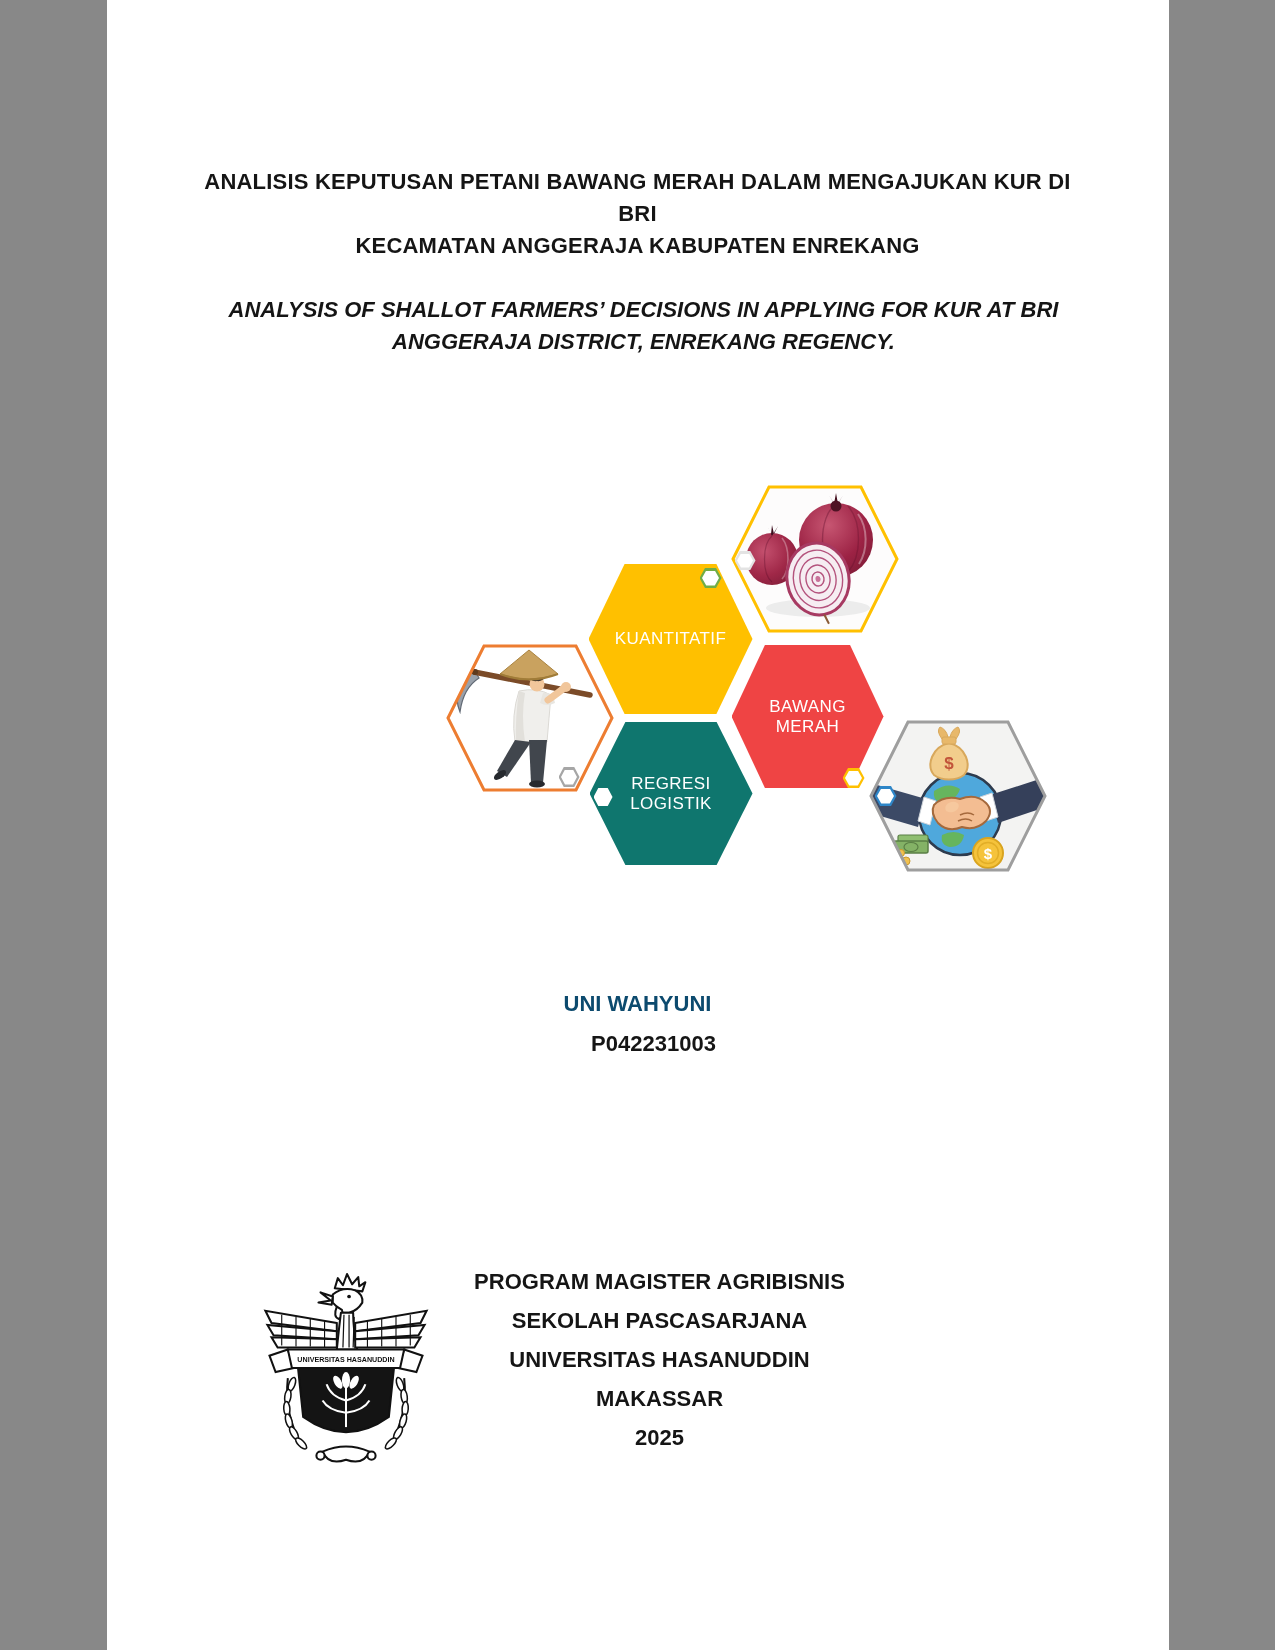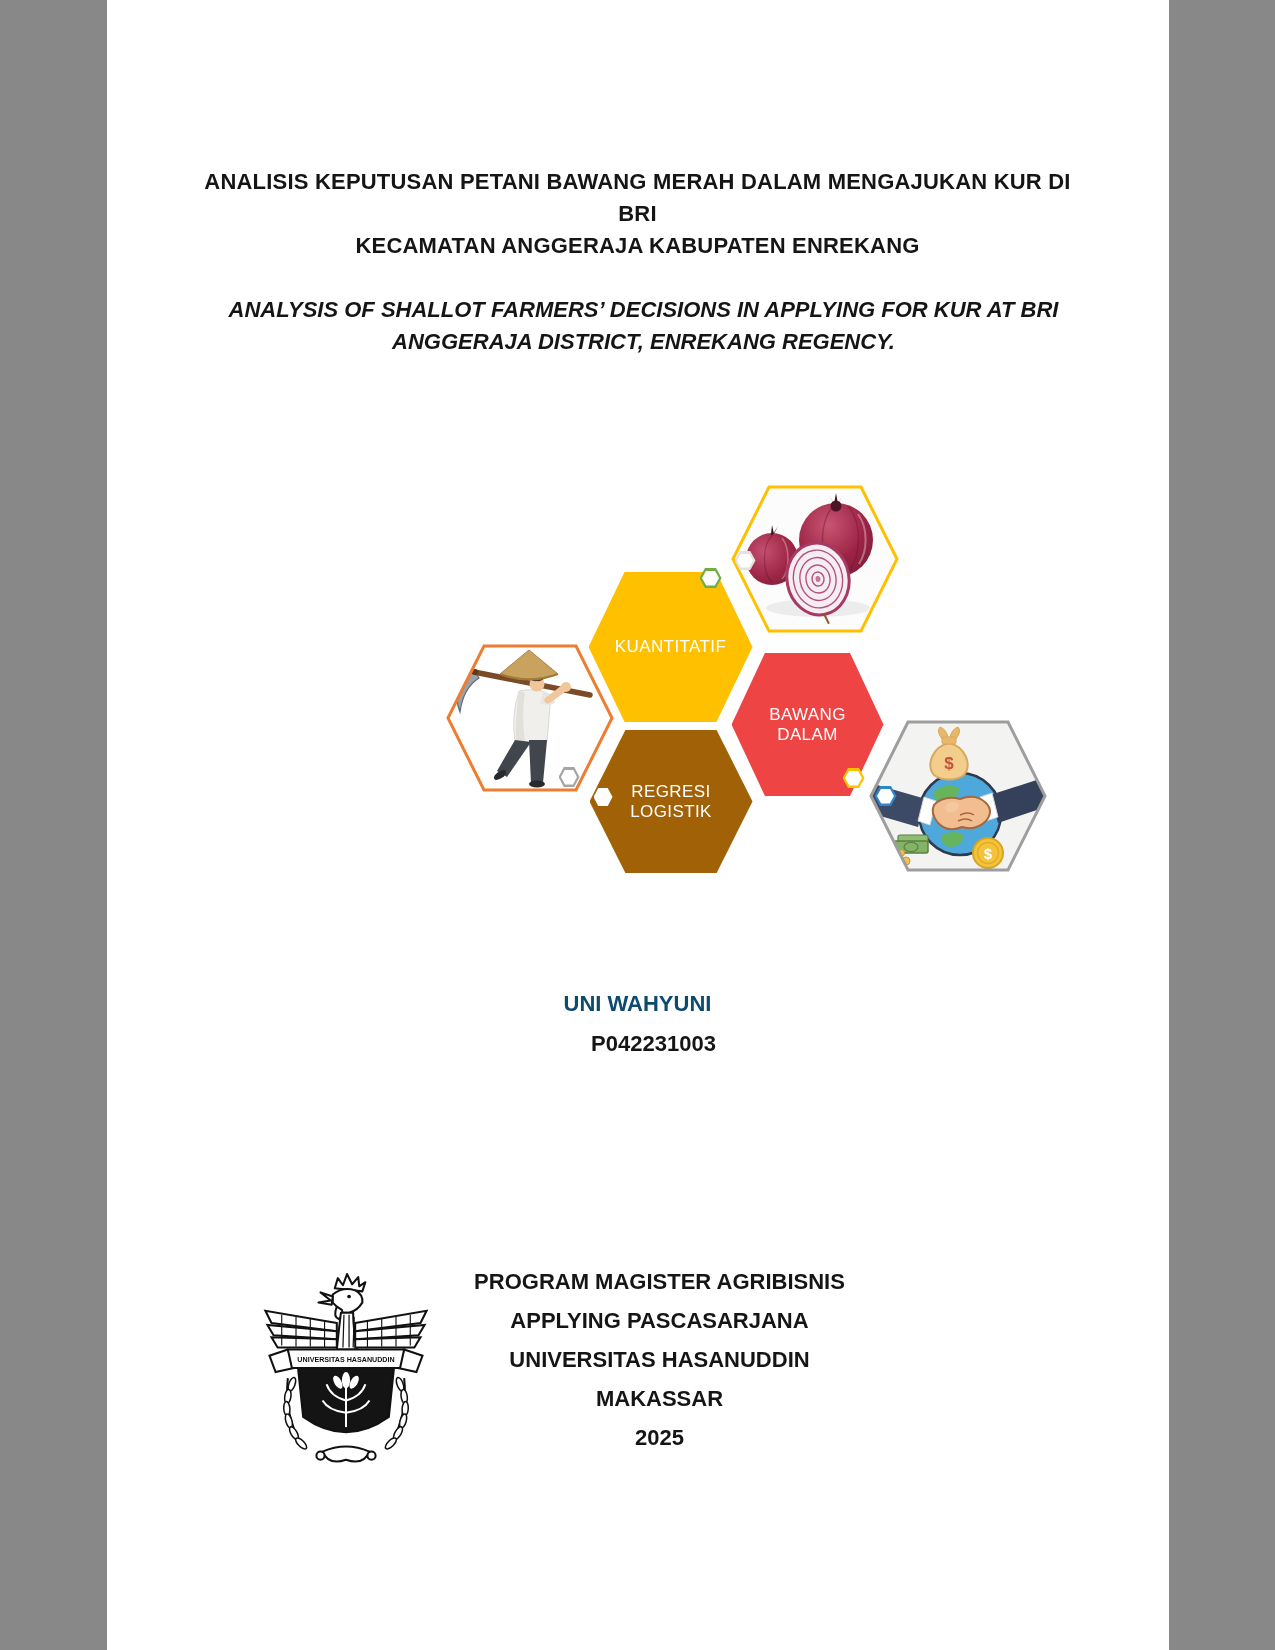--- a/index.html
+++ b/index.html
@@ -4,24 +4,24 @@
 <style>
   html,body{margin:0;padding:0;background:#888;}
   .page{position:relative;width:1062px;height:1650px;background:#ffffff;margin:0 auto;
         font-family:"Liberation Sans",sans-serif;overflow:hidden;}
   .doc-title{position:absolute;top:166px;left:80px;right:80px;text-align:center;
              font-weight:bold;font-size:22px;line-height:32px;color:#151515;letter-spacing:0.2px;}
   .doc-subtitle{position:absolute;top:294px;left:92px;right:80px;text-align:center;
              font-weight:bold;font-style:italic;font-size:22px;line-height:32px;color:#151515;}
   .hex{position:absolute;display:flex;flex-direction:column;align-items:center;justify-content:center;
        text-align:center;color:#ffffff;font-size:17px;line-height:20px;letter-spacing:0.4px;
-       clip-path:polygon(0% 50%,22% 0%,78% 0%,100% 50%,78% 100%,22% 100%);margin-top:8px;}
+       clip-path:polygon(0% 50%,22% 0%,78% 0%,100% 50%,78% 100%,22% 100%);}
   #hex-kuantitatif{left:482px;top:564px;width:164px;height:150px;background:#FFC000;}
   #hex-bawang{left:625px;top:645px;width:152px;height:143px;background:#ef4444;}
-  #hex-regresi{left:483px;top:722px;width:163px;height:143px;background:#a16207;}
+  #hex-regresi{left:483px;top:722px;width:163px;height:143px;background:#0f766e;}
   .hex-svg{position:absolute;}
   #hex-onion{left:623px;top:484px;}
   #hex-farmer{left:338px;top:643px;}
   #hex-handshake{left:761px;top:719px;}
   .mini-hex{position:absolute;clip-path:polygon(0% 50%,25% 0%,75% 0%,100% 50%,75% 100%,25% 100%);z-index:6;}
   .mini-hex .inner{position:absolute;left:2.5px;top:2.5px;right:2.5px;bottom:2.5px;background:#fff;
        clip-path:polygon(0% 50%,25% 0%,75% 0%,100% 50%,75% 100%,25% 100%);}
   #mini-green{left:593px;top:568px;width:22px;height:20px;background:#70AD47;}
   #mini-white-onion{left:628px;top:551px;width:21px;height:19px;background:#e3e3e3;}
   #mini-gold{left:736px;top:768px;width:22px;height:20px;background:#FFC000;}
@@ -92,21 +92,21 @@
     </g>
     <polygon points="3,75 39,3 131,3 167,75 131,147 39,147" fill="none" stroke="#FFC000" stroke-width="3"></polygon>
   </svg>
 
   <div id="hex-kuantitatif" class="hex">
     <div>KUANTITATIF</div>
   </div>
 
   <div id="hex-bawang" class="hex">
     <div>BAWANG</div>
-    <div>DALAM</div>
+    <div>MERAH</div>
   </div>
 
   <svg id="hex-farmer" class="hex-svg" width="170" height="150" viewBox="0 0 170 150">
     <defs>
         <clipPath id="clipFarmer">
           <polygon points="3,75 39,3 131,3 167,75 131,147 39,147"></polygon>
         </clipPath>
       </defs>
     <polygon points="3,75 39,3 131,3 167,75 131,147 39,147" fill="#ffffff"></polygon>
     <g clip-path="url(#clipFarmer)">
@@ -238,19 +238,19 @@
     <use href="#wreathL" transform="translate(174,0) scale(-1,1)"></use>
     <g stroke="#111111" fill="#ffffff" stroke-width="2">
       <path d="M 64 176 Q 87 166 110 176 Q 104 190 87 184 Q 70 190 64 176 Z"></path>
       <circle cx="62" cy="180" r="4"></circle>
       <circle cx="112" cy="180" r="4"></circle>
     </g>
   </svg>
 
   <div class="footer-block">
     <div>PROGRAM MAGISTER AGRIBISNIS</div>
-    <div>APPLYING PASCASARJANA</div>
+    <div>SEKOLAH PASCASARJANA</div>
     <div>UNIVERSITAS HASANUDDIN</div>
     <div>MAKASSAR</div>
     <div>2025</div>
   </div>
 
 </div>
 
 </body></html>

